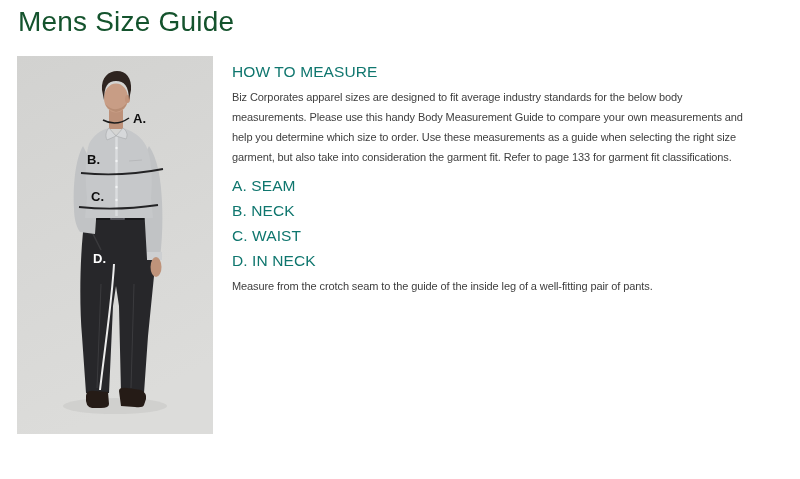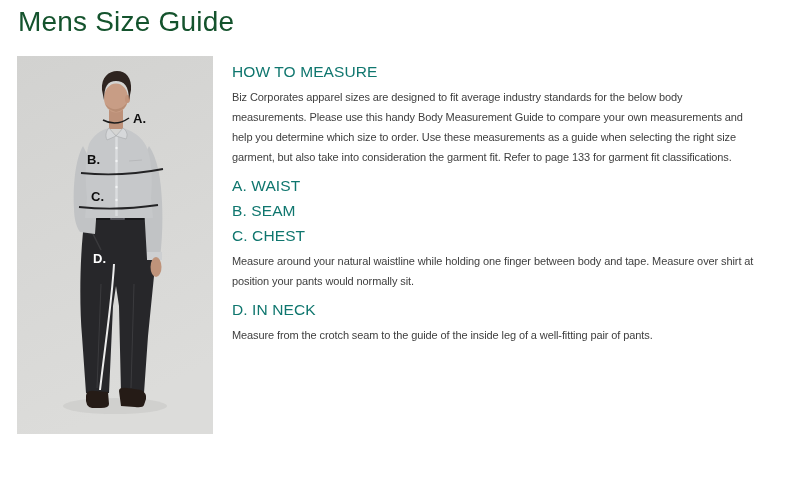--- a/index.html
+++ b/index.html
@@ -119,28 +119,27 @@
       <text class="fig-label" x="76" y="207" fill="#ffffff">D.</text>
     </svg>
   </figure>
 
   <div class="sections">
     <section>
       <h2>HOW TO MEASURE</h2>
       <p>Biz Corporates apparel sizes are designed to fit average industry standards for the below body measurements. Please use this handy Body Measurement Guide to compare your own measurements and help you determine which size to order. Use these measurements as a guide when selecting the right size garment, but also take into consideration the garment fit. Refer to page 133 for garment fit classifications.</p>
     </section>
     <section>
-      <h2>A. WAIST</h2>
+      <h2>A. SEAM</h2>
     </section>
     <section>
-      <h2>B. SEAM</h2>
+      <h2>B. NECK</h2>
     </section>
     <section>
-      <h2>C. CHEST</h2>
-      <p>Measure around your natural waistline while holding one finger between body and tape. Measure over shirt at position your pants would normally sit.</p>
+      <h2>C. WAIST</h2>
     </section>
     <section>
       <h2>D. IN NECK</h2>
       <p>Measure from the crotch seam to the guide of the inside leg of a well-fitting pair of pants.</p>
     </section>
   </div>
 
 </div>
 
 </body></html>

